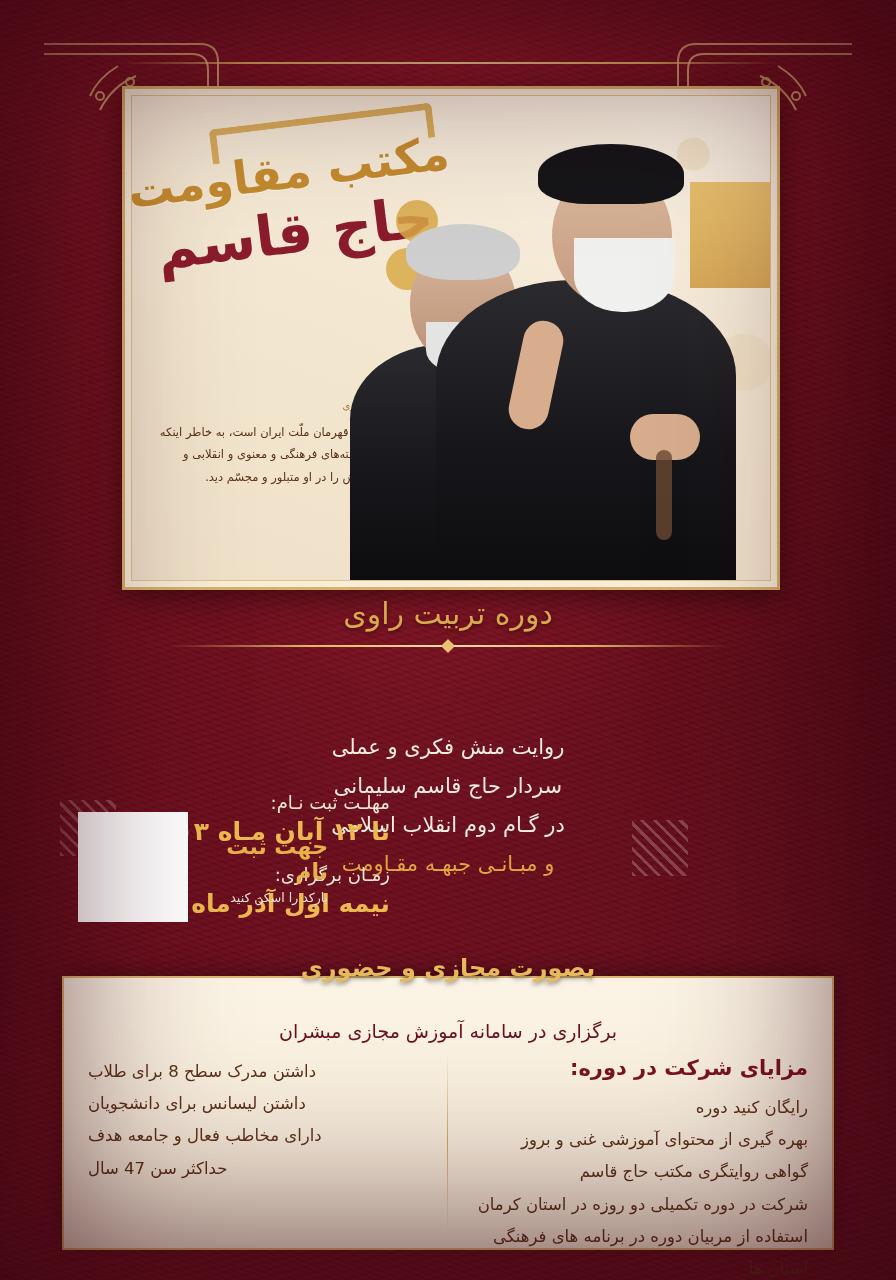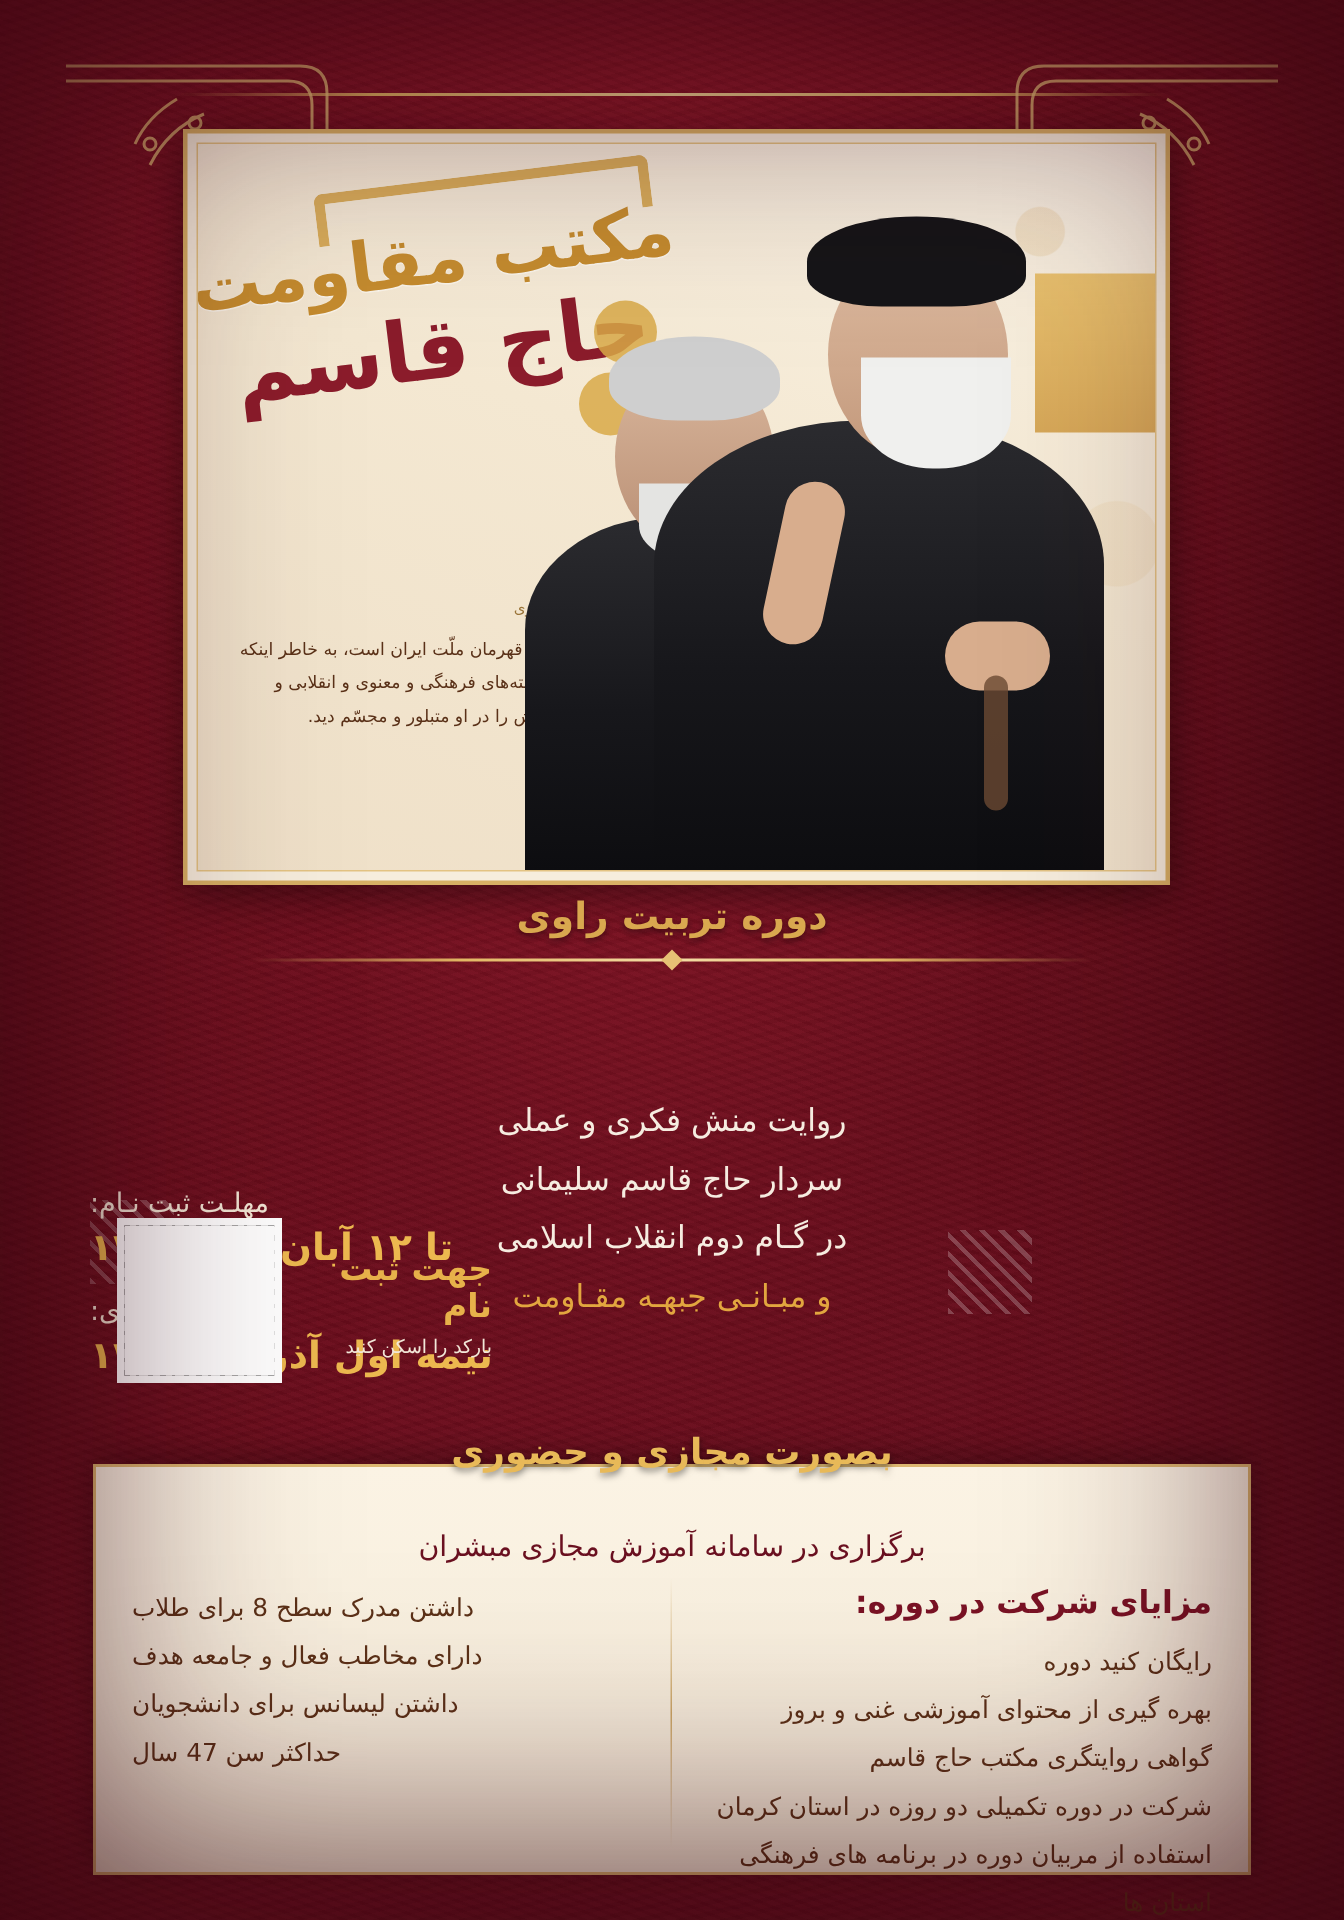--- a/index.html
+++ b/index.html
@@ -203,23 +203,23 @@
   .title-zone {
     position: absolute;
     top: 596px;
     left: 0;
     width: 896px;
     text-align: center;
     direction: rtl;
   }
   .course-kicker {
     color: #d9a84f;
-    font-size: 25px;
+    font-size: 30px;
     letter-spacing: 4px;
-    font-weight: bold;
+    font-weight: normal;
     text-shadow: 0 2px 4px rgba(0,0,0,0.4);
   }
   .course-title {
     margin-top: 8px;
     color: #fdf6e6;
     font-size: 52px;
     font-weight: bold;
     text-shadow: 0 3px 10px rgba(0,0,0,0.55);
   }
   .title-rule {
@@ -253,21 +253,21 @@
     line-height: 1.85;
   }
   .desc .accent { color: #e2a63f; }
 
   
   .dates {
     position: absolute;
     top: 792px;
     right: 506px;
     width: 330px;
-    text-align: left;
+    text-align: right;
     direction: rtl;
   }
   .date-label {
     color: #f3e7d6;
     font-size: 18px;
     letter-spacing: 2px;
   }
   .date-value {
     color: #ecb84f;
     font-size: 25px;
@@ -526,22 +526,22 @@
           <li>رایگان کنید دوره</li>
           <li>بهره گیری از محتوای آموزشی غنی و بروز</li>
           <li>گواهی روایتگری مکتب حاج قاسم</li>
           <li>شرکت در دوره تکمیلی دو روزه در استان کرمان</li>
           <li>استفاده از مربیان دوره در برنامه های فرهنگی استان ها</li>
         </ul>
       </div>
       <div class="col col-left">
         <ul>
           <li>داشتن مدرک سطح 8 برای طلاب</li>
+          <li>داشتن لیسانس برای دانشجویان</li>
           <li>دارای مخاطب فعال و جامعه هدف</li>
-          <li>داشتن لیسانس برای دانشجویان</li>
           <li>حداکثر سن 47 سال</li>
         </ul>
       </div>
     </div>
   </div>
 
   <div class="vignette"></div>
 </div>
 
 </body></html>

